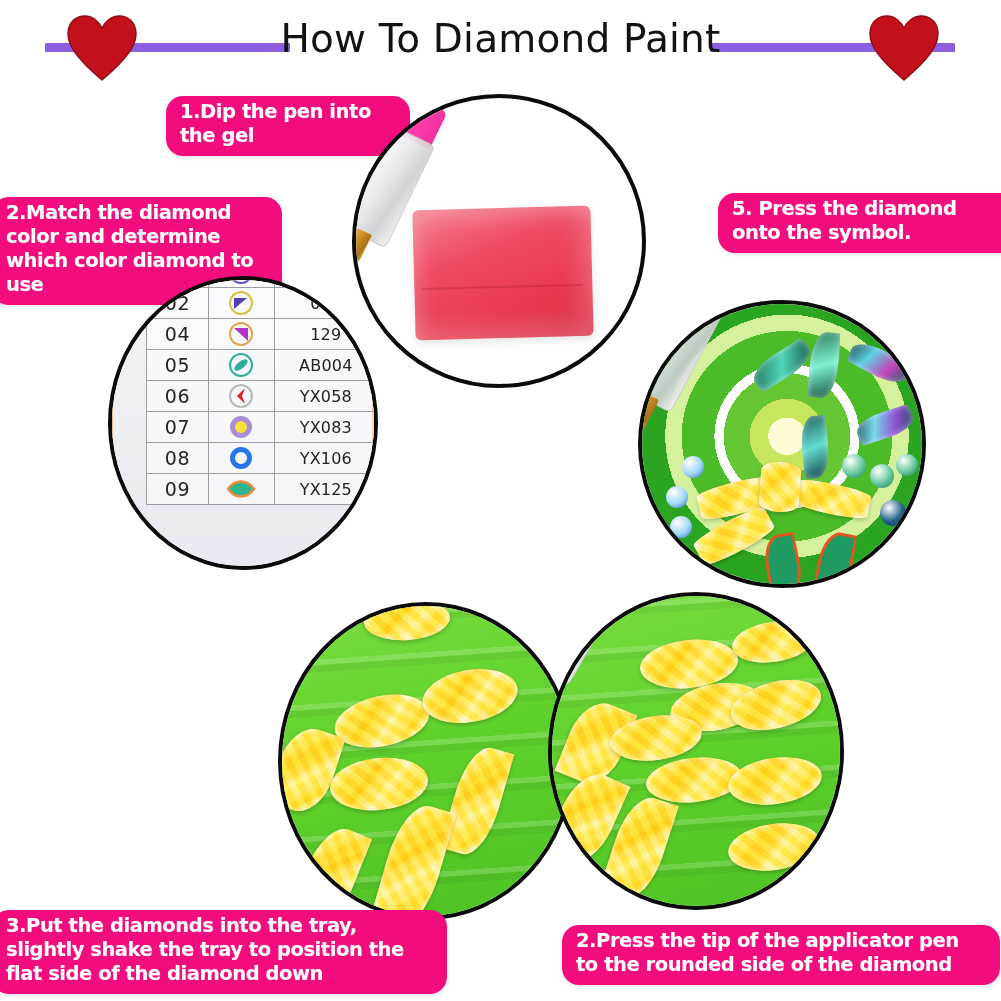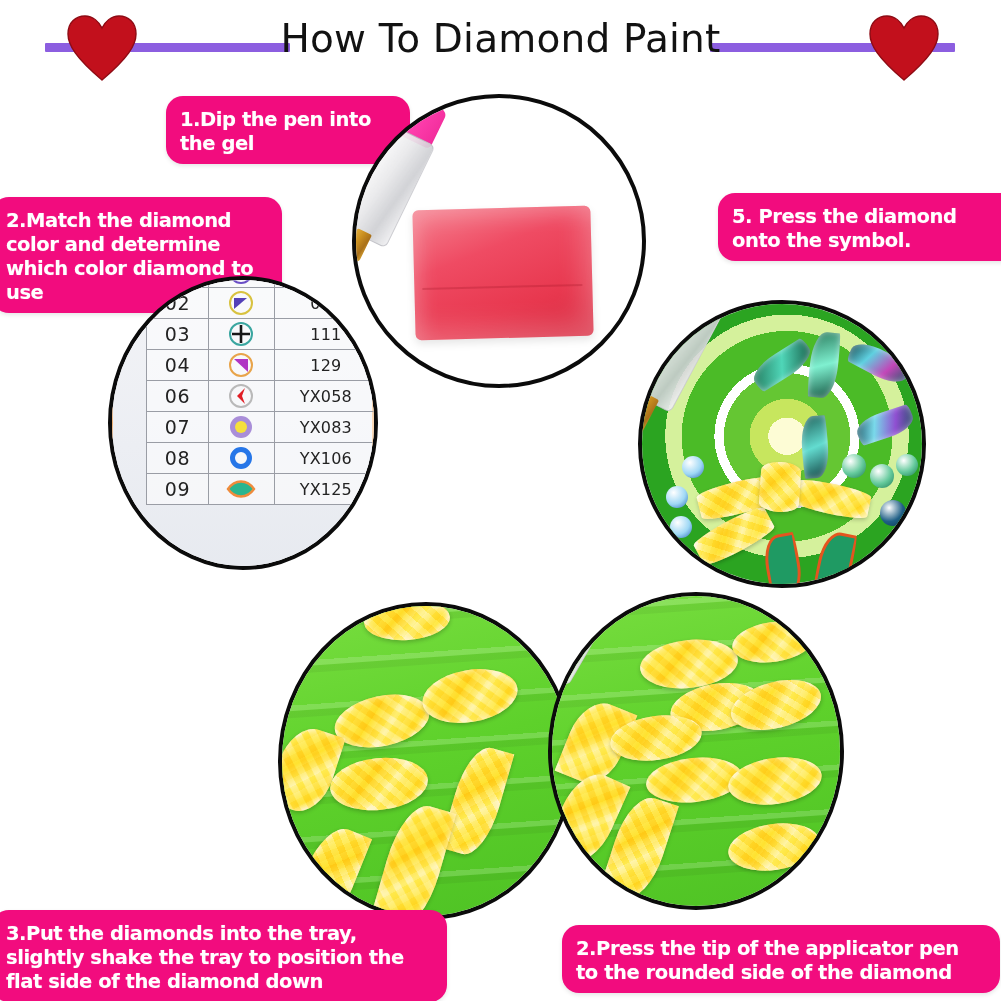--- a/index.html
+++ b/index.html
@@ -26,21 +26,21 @@
     line-height:46px;
   }
 
   
   .banner{
     position:absolute;background:#F20C7E;color:#ffffff;
     border-radius:17px;
     font-family:"DejaVu Sans",sans-serif;
     font-weight:700;font-size:19.5px;line-height:24px;
     letter-spacing:-.45px;
-    padding:12px 14px 8px 14px;
+    padding:4px 14px 8px 14px;
     box-sizing:border-box;
     text-shadow:0 0 1px rgba(255,255,255,.35);
     box-shadow:0 2px 4px rgba(0,0,0,.10);
   }
   #banner-1{left:166px;top:96px;width:244px;}
   #banner-2{left:-8px;top:197px;width:290px;}
   #banner-5{left:718px;top:193px;width:304px;}
   #banner-3{left:-8px;top:910px;width:455px;}
   #banner-4{left:562px;top:925px;width:438px;}
 
@@ -231,42 +231,42 @@
             <div class="symwrap">
               <svg width="26" height="26" viewBox="0 0 26 26">
                   <circle cx="13" cy="13" r="11" fill="none" stroke="#d8c240" stroke-width="2"></circle>
                   <path d="M6 8 L19 8 L6 19 Z" fill="#5340b8"></path>
                 </svg>
             </div>
           </td>
           <td class="c-code">093</td>
         </tr>
         <tr>
-          <td class="c-no">03</td>
-          <td class="c-sym">
-            <div class="symwrap">
-              <svg width="26" height="26" viewBox="0 0 26 26">
-                  <circle cx="13" cy="13" r="11" fill="none" stroke="#3aa6a0" stroke-width="2"></circle>
-                  <path d="M13 4 V22 M4 13 H22" stroke="#171717" stroke-width="2.6"></path>
-                </svg>
-            </div>
-          </td>
-          <td class="c-code">111</td>
-        </tr>
-        <tr>
           <td class="c-no">04</td>
           <td class="c-sym">
             <div class="symwrap">
               <svg width="26" height="26" viewBox="0 0 26 26">
                   <circle cx="13" cy="13" r="11" fill="none" stroke="#e8a44a" stroke-width="2"></circle>
                   <path d="M6 7 L20 7 L20 20 Z" fill="#b035c4"></path>
                 </svg>
             </div>
           </td>
           <td class="c-code">129</td>
+        </tr>
+        <tr>
+          <td class="c-no">05</td>
+          <td class="c-sym">
+            <div class="symwrap">
+              <svg width="26" height="26" viewBox="0 0 26 26">
+                  <circle cx="13" cy="13" r="11" fill="none" stroke="#2fae9b" stroke-width="2"></circle>
+                  <ellipse cx="13" cy="13" rx="8" ry="3.6" fill="#2fae9b" transform="rotate(-38 13 13)"></ellipse>
+                </svg>
+            </div>
+          </td>
+          <td class="c-code">AB004</td>
         </tr>
         <tr>
           <td class="c-no">06</td>
           <td class="c-sym">
             <div class="symwrap">
               <svg width="26" height="26" viewBox="0 0 26 26">
                   <circle cx="13" cy="13" r="11" fill="none" stroke="#b9b9b9" stroke-width="2"></circle>
                   <path d="M17 5 L9 13 L17 21 L14 13 Z" fill="#e01e26"></path>
                 </svg>
             </div>

